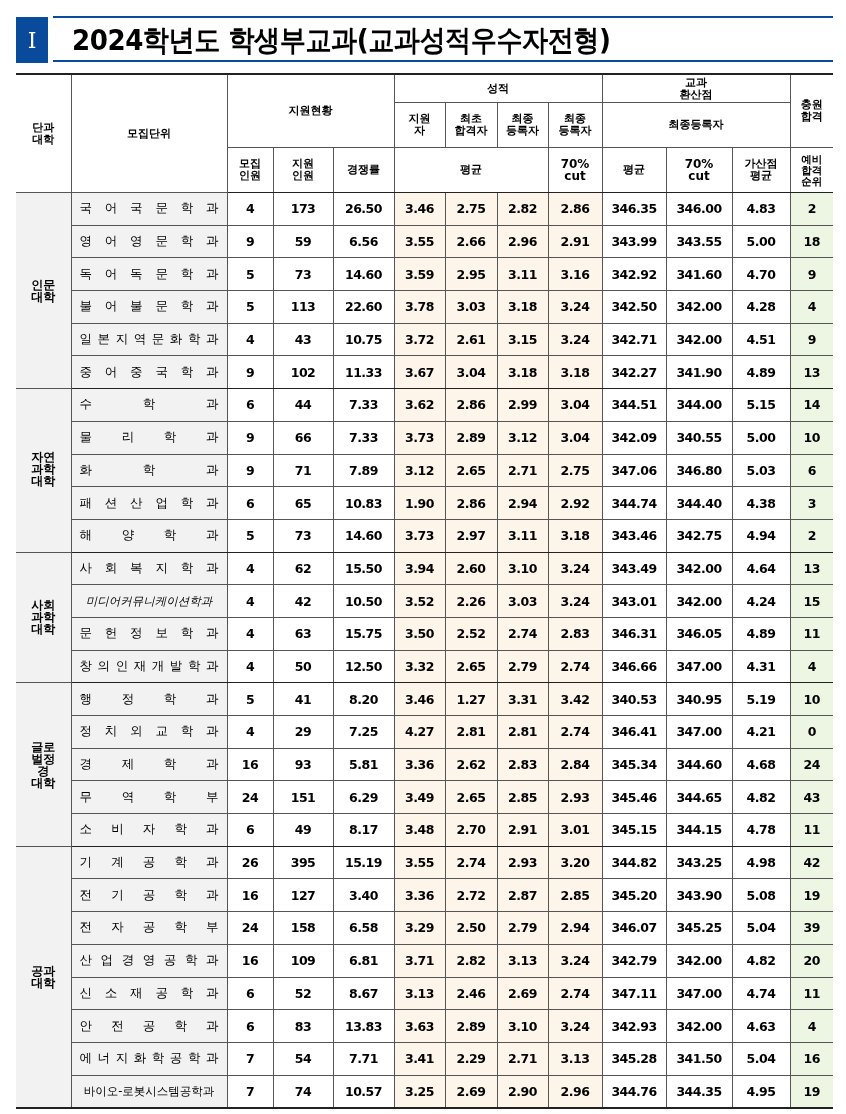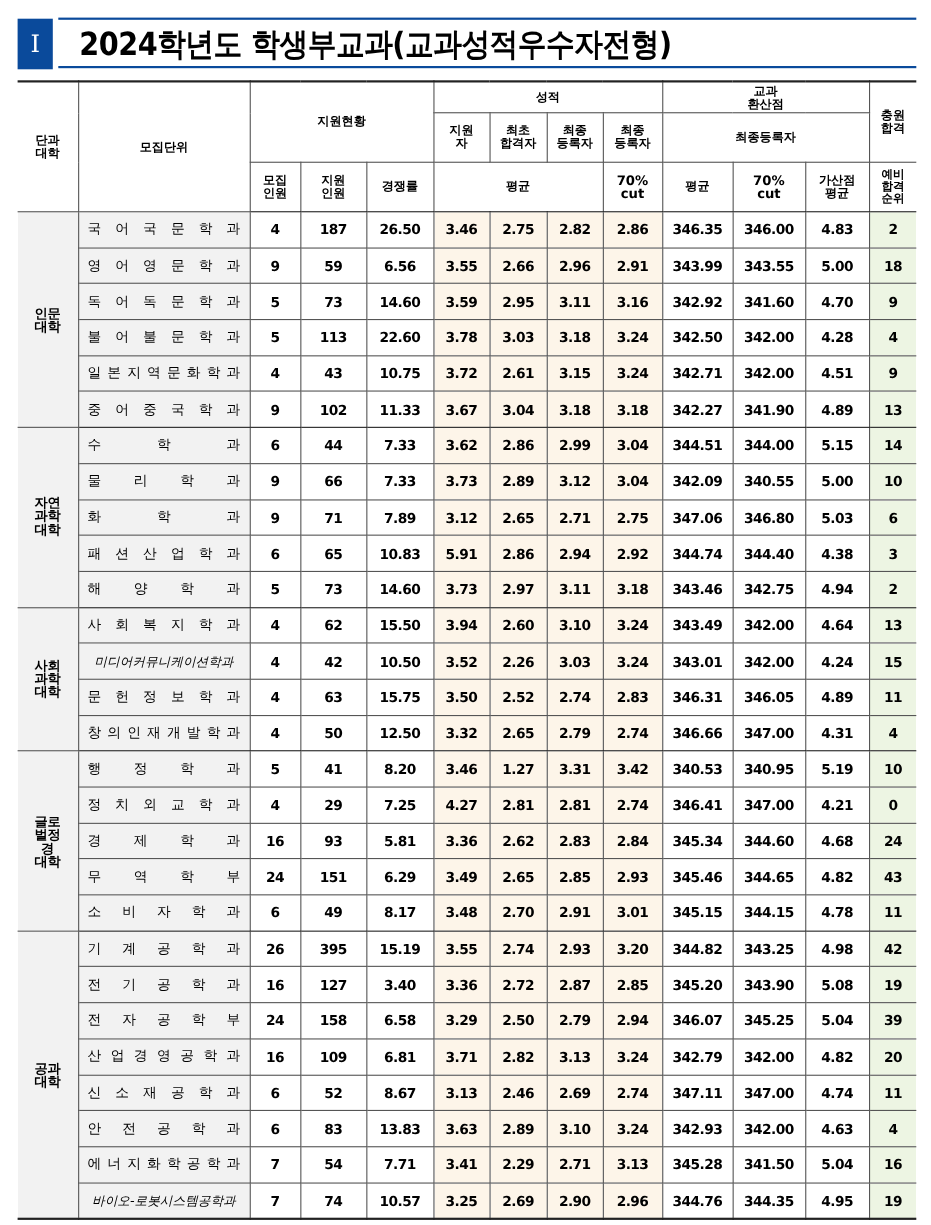--- a/index.html
+++ b/index.html
@@ -104,21 +104,21 @@
           <span class="inner">
             <span style="min-width: 12px;">국</span>
             <span style="min-width: 12px;">어</span>
             <span style="min-width: 12px;">국</span>
             <span style="min-width: 12px;">문</span>
             <span style="min-width: 12px;">학</span>
             <span style="min-width: 12px;">과</span>
           </span>
         </td>
         <td class="num">4</td>
-        <td class="num">187</td>
+        <td class="num">173</td>
         <td class="num">26.50</td>
         <td class="num gpa">3.46</td>
         <td class="num gpa">2.75</td>
         <td class="num gpa">2.82</td>
         <td class="num gpa">2.86</td>
         <td class="num">346.35</td>
         <td class="num">346.00</td>
         <td class="num">4.83</td>
         <td class="num fill">2</td>
       </tr>
@@ -314,21 +314,21 @@
             <span style="min-width: 12px;">션</span>
             <span style="min-width: 12px;">산</span>
             <span style="min-width: 12px;">업</span>
             <span style="min-width: 12px;">학</span>
             <span style="min-width: 12px;">과</span>
           </span>
         </td>
         <td class="num">6</td>
         <td class="num">65</td>
         <td class="num">10.83</td>
-        <td class="num gpa">5.91</td>
+        <td class="num gpa">1.90</td>
         <td class="num gpa">2.86</td>
         <td class="num gpa">2.94</td>
         <td class="num gpa">2.92</td>
         <td class="num">344.74</td>
         <td class="num">344.40</td>
         <td class="num">4.38</td>
         <td class="num fill">3</td>
       </tr>
       <tr class="group-end">
         <td class="dept">
@@ -710,21 +710,21 @@
         <td class="num gpa">2.29</td>
         <td class="num gpa">2.71</td>
         <td class="num gpa">3.13</td>
         <td class="num">345.28</td>
         <td class="num">341.50</td>
         <td class="num">5.04</td>
         <td class="num fill">16</td>
       </tr>
       <tr class="group-end">
         <td class="dept" style="font-size: 11.5px;">
-          <span class="inner" style="justify-content: center; font-style: italic;">바이오-로봇시스템공학과</span>
+          <span class="inner" style="justify-content: center;">바이오-로봇시스템공학과</span>
         </td>
         <td class="num">7</td>
         <td class="num">74</td>
         <td class="num">10.57</td>
         <td class="num gpa">3.25</td>
         <td class="num gpa">2.69</td>
         <td class="num gpa">2.90</td>
         <td class="num gpa">2.96</td>
         <td class="num">344.76</td>
         <td class="num">344.35</td>

